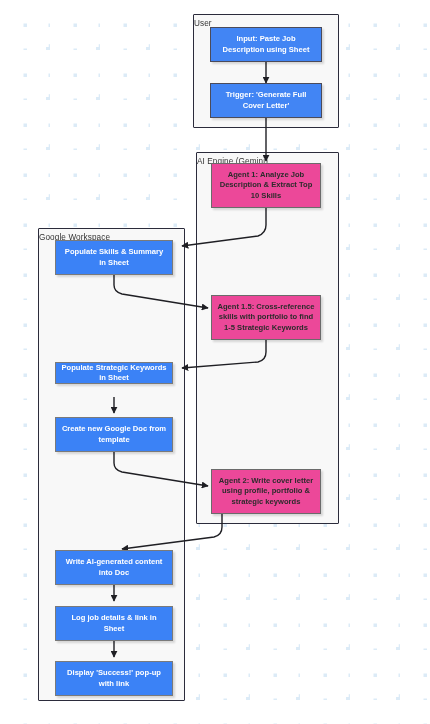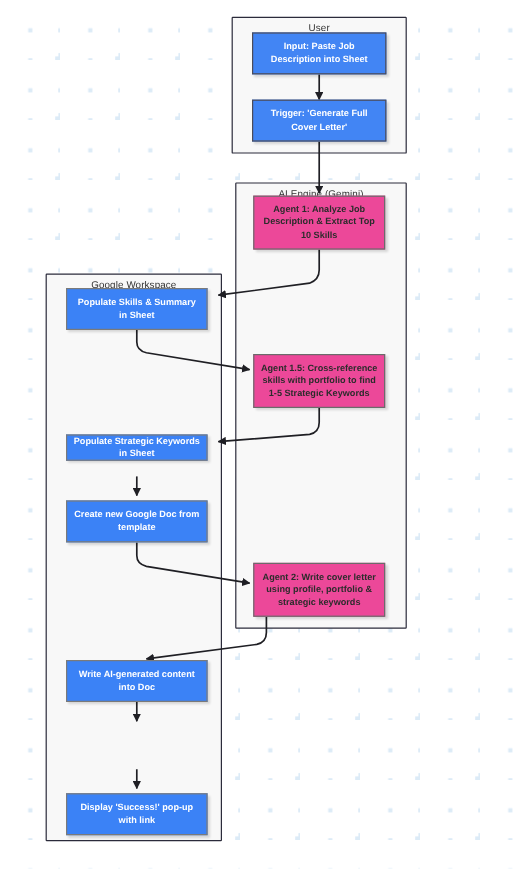--- a/index.html
+++ b/index.html
@@ -34,21 +34,20 @@
     background: #f8f8f8;
     border: 1.4px solid #2b2b3b;
     box-sizing: border-box;
     border-radius: 1px;
   }
   .subgraph-title {
     position: absolute;
     left: 0;
     right: 0;
     top: 4px;
-    text-align: center;
     font-size: 8.2px;
     color: #333333;
     font-family: "Liberation Sans", sans-serif;
     letter-spacing: .1px;
     white-space: nowrap;
   }
   .node {
     position: absolute;
     box-sizing: border-box;
     border: 1.3px solid #6b6b6b;
@@ -157,21 +156,21 @@
 
     <path class="edge-path" d="M 222,514 L 222,527 Q 222,535 214,537 L 122,549" marker-end="url(#arrow)"></path>
 
     <path class="edge-path" d="M 114,585 L 114,601" marker-end="url(#arrow)"></path>
 
     <path class="edge-path" d="M 114,641 L 114,657" marker-end="url(#arrow)"></path>
   </svg>
 
   <div id="node-layer">
     <div class="node blue" style="left:210px; top:27px; width:112px; height:35px;">
-      <span>Input: Paste Job Description into Sheet</span>
+      <span>Input: Paste Job Description using Sheet</span>
     </div>
 
     <div class="node blue" style="left:210px; top:83px; width:112px; height:35px;">
       <span>Trigger: 'Generate Full Cover Letter'</span>
     </div>
 
     <div class="node orange" style="left:211px; top:163px; width:110px; height:45px;">
       <span>Agent 1: Analyze Job Description &amp; Extract Top 10 Skills</span>
     </div>
 
@@ -192,19 +191,22 @@
     </div>
 
     <div class="node green" style="left:55px; top:550px; width:118px; height:35px;">
       <span>Write AI-generated content into Doc</span>
     </div>
 
     <div class="node green" style="left:55px; top:417px; width:118px; height:35px;">
       <span>Create new Google Doc from template</span>
     </div>
 
+    <div class="node green" style="left:55px; top:606px; width:118px; height:35px;">
+      <span>Log job details &amp; link in Sheet</span>
+    </div>
 
     <div class="node green" style="left:55px; top:661px; width:118px; height:35px;">
       <span>Display 'Success!' pop-up with link</span>
     </div>
   </div>
 
 </div>
 
 </body></html>

